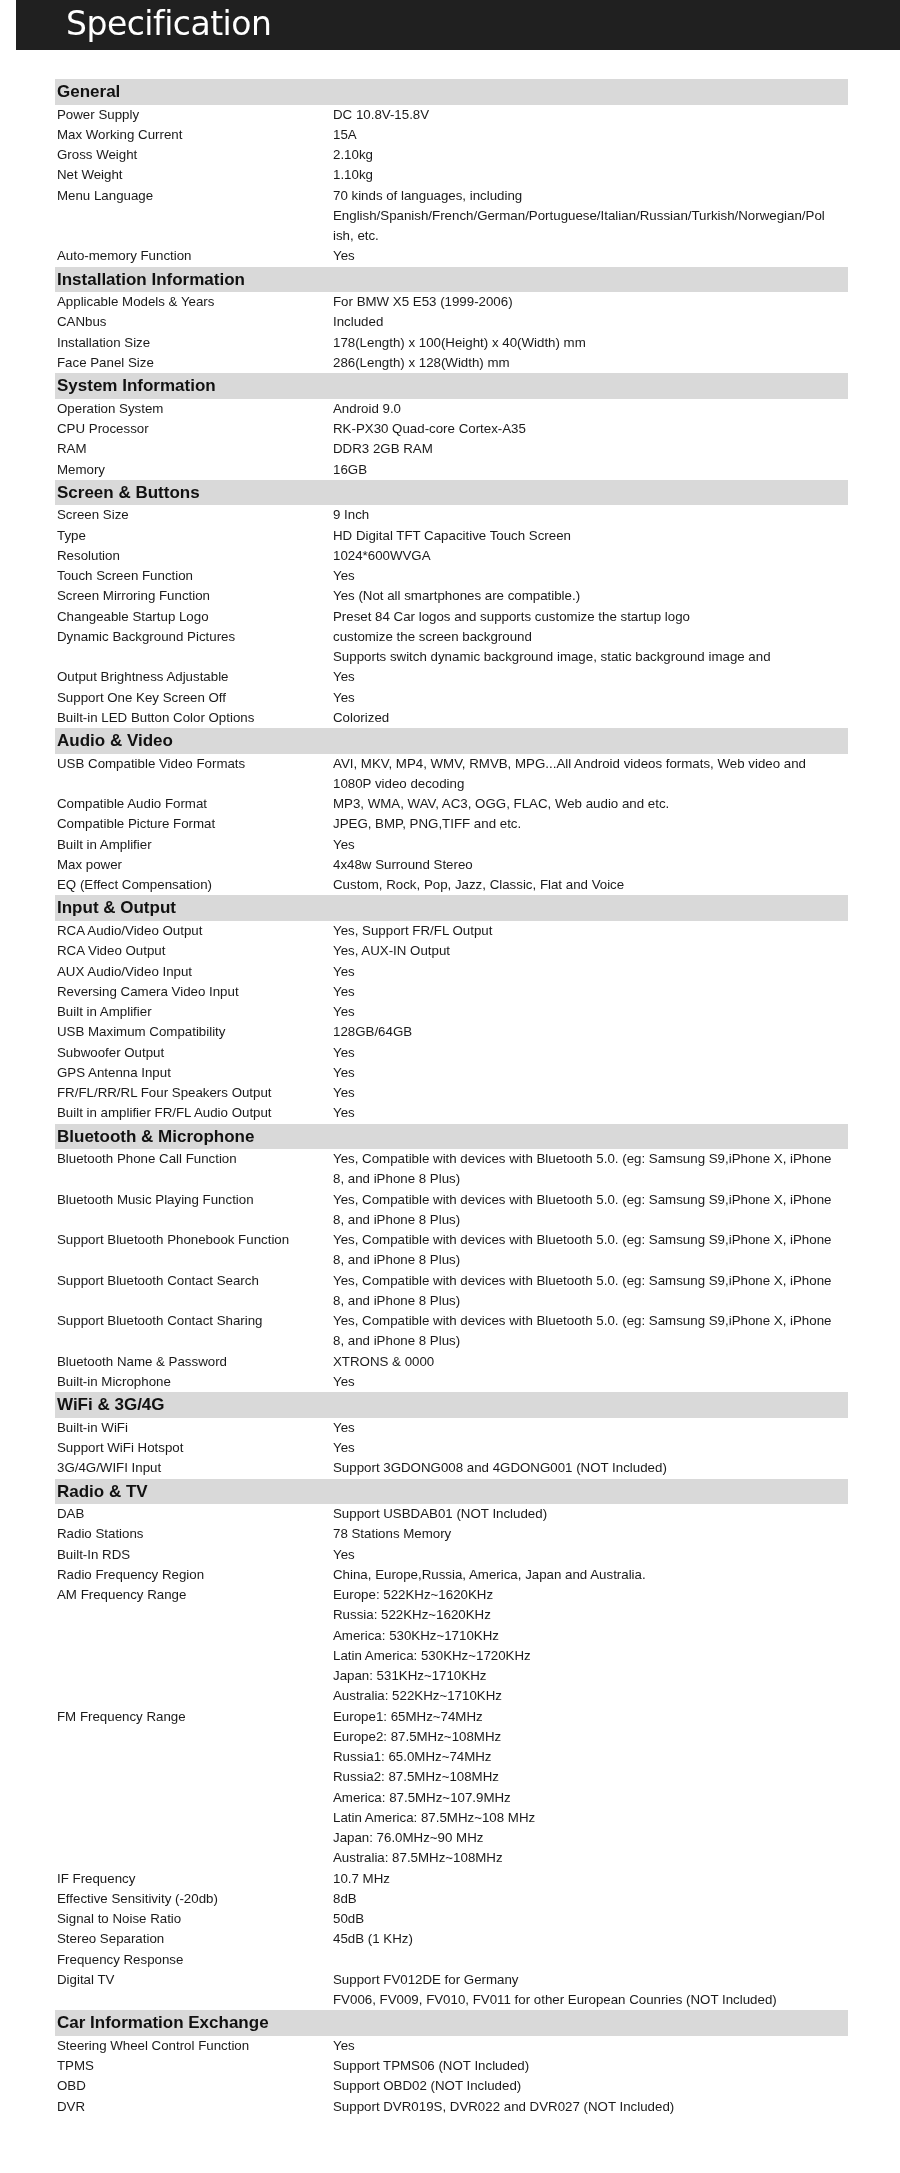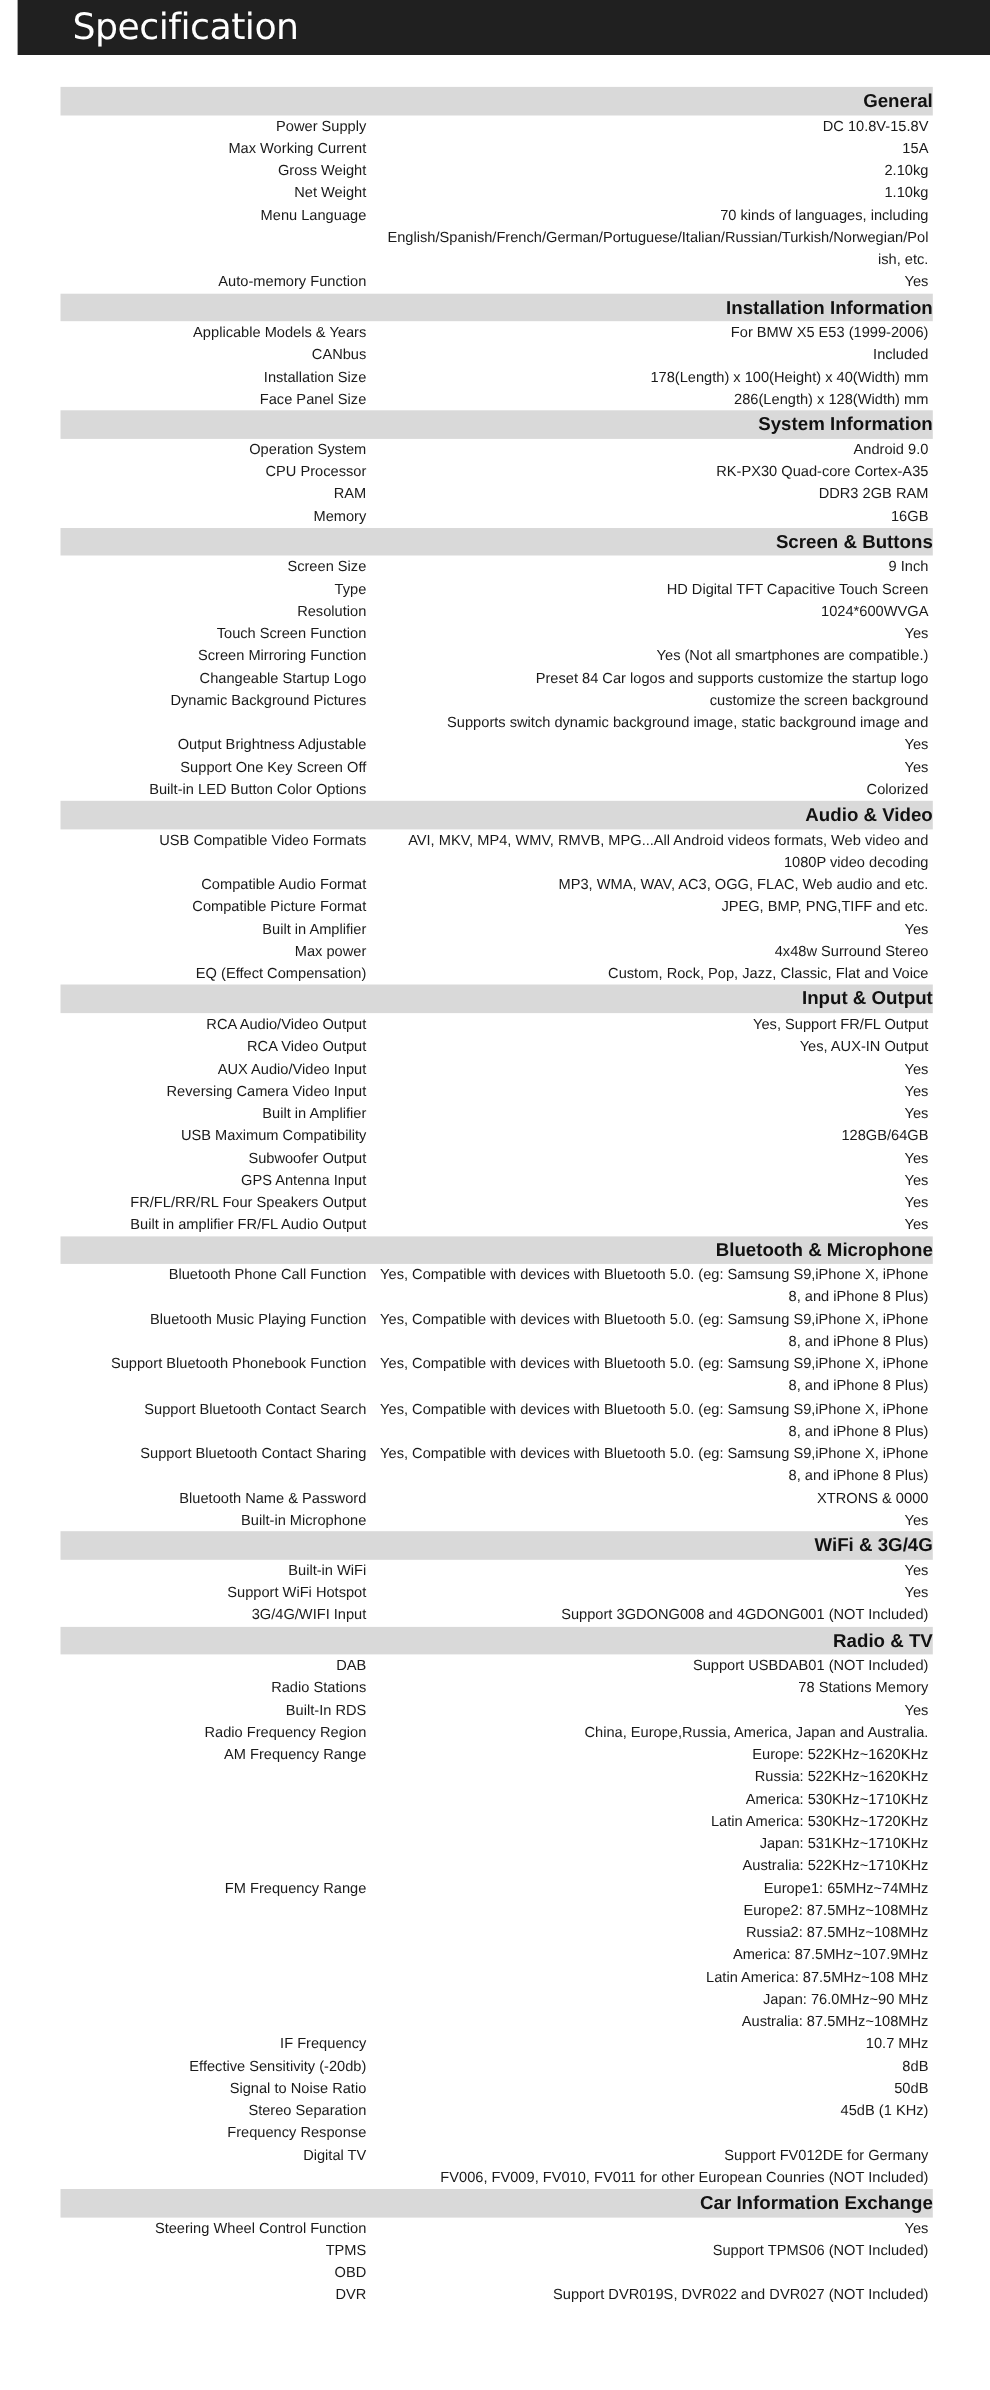--- a/index.html
+++ b/index.html
@@ -1,20 +1,20 @@
 <!DOCTYPE html>
 <html><head>
 <meta charset="utf-8">
 <style>
   * { margin: 0; padding: 0; box-sizing: border-box; }
   html, body { width: 900px; background: #ffffff; }
   body { font-family: "Liberation Sans", sans-serif; color: #1a1a1a; height: 2173px; position: relative; overflow: hidden; }
   .topbar { position: absolute; left: 16px; top: 0; width: 900px; height: 50px; background: #202020; }
   .topbar .title { position: absolute; left: 50px; top: 4px; font-family: "DejaVu Sans", sans-serif; font-size: 33px; color: #ffffff; letter-spacing: -0.5px; line-height: 40px; font-weight: normal; }
-  .spec { position: absolute; left: 55px; top: 79px; width: 793px; text-align: right; }
+  .spec { position: absolute; left: 55px; top: 79px; width: 793px; }
   .section-head { height: 25.6px; background: #d9d9d9; padding-left: 2px; font-weight: bold; font-size: 17px; line-height: 25.6px; color: #111; }
   .row { display: flex; font-size: 13.3px; line-height: 20.25px; }
   .row .k { width: 278px; padding-left: 2px; flex: none; white-space: nowrap; }
   .row .v { flex: 1; padding-right: 4px; }
   .row .v span { display: block; }
 </style>
 </head>
 <body>
 
 <div class="topbar">
@@ -390,20 +390,21 @@
           <span>Latin America: 530KHz~1720KHz</span>
           <span>Japan: 531KHz~1710KHz</span>
           <span>Australia: 522KHz~1710KHz</span>
         </div>
       </div>
       <div class="row">
         <div class="k">FM Frequency Range</div>
         <div class="v">
           <span>Europe1: 65MHz~74MHz</span>
           <span>Europe2: 87.5MHz~108MHz</span>
+          <span>Russia1: 65.0MHz~74MHz</span>
           <span>Russia2: 87.5MHz~108MHz</span>
           <span>America: 87.5MHz~107.9MHz</span>
           <span>Latin America: 87.5MHz~108 MHz</span>
           <span>Japan: 76.0MHz~90 MHz</span>
           <span>Australia: 87.5MHz~108MHz</span>
         </div>
       </div>
       <div class="row">
         <div class="k">IF Frequency</div>
         <div class="v">
@@ -448,20 +449,23 @@
         </div>
       </div>
       <div class="row">
         <div class="k">TPMS</div>
         <div class="v">
           <span>Support TPMS06 (NOT Included)</span>
         </div>
       </div>
       <div class="row">
         <div class="k">OBD</div>
+        <div class="v">
+          <span>Support OBD02 (NOT Included)</span>
+        </div>
       </div>
       <div class="row">
         <div class="k">DVR</div>
         <div class="v">
           <span>Support DVR019S, DVR022 and DVR027 (NOT Included)</span>
         </div>
       </div>
     </div>
   </div>
 

